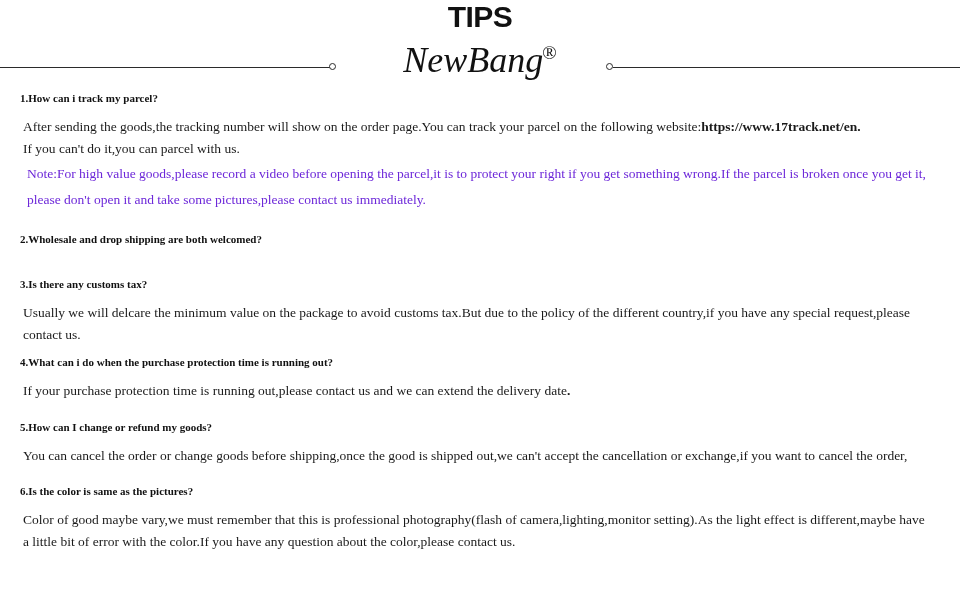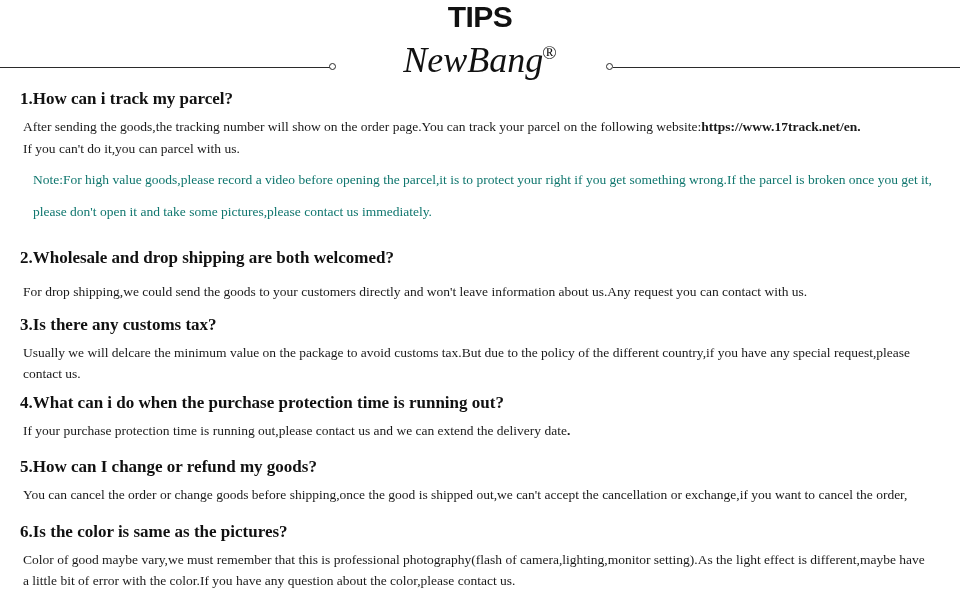--- a/index.html
+++ b/index.html
@@ -76,37 +76,37 @@
   .dot-right { left: 606px; }
 
   
   .content {
     position: relative;
     padding: 0 6px 0 20px;
   }
   .qa { margin: 0; }
   .q {
     font-weight: bold;
-    font-size: 17px;
+    font-size: 11px;
     line-height: 21px;
     color: #111111;
     margin: 0;
   }
   .a {
     font-size: 13.5px;
     line-height: 21.5px;
     color: #1a1a1a;
     margin: 0;
     padding-left: 3px;
   }
   .note {
-    color: #0f766e;
+    color: #6d28d9;
     font-size: 13.5px;
     line-height: 21.5px;
-    margin: 10px;
+    margin: 4px;
     padding-left: 3px;
   }
   b.url { font-weight: bold; }
   b.dot-bold { font-weight: bold; }
 
   .sp-sm { height: 7px; }
   .sp-md { height: 11px; }
   .sp-lg { height: 15px; }
   .gap-q { height: 6px; }
 </style>
@@ -132,21 +132,20 @@
     <p class="note">Note:For high value goods,please record a video before opening the parcel,it is to protect your right if you get something wrong.If the parcel is broken once you get it,</p>
     <p class="note">please don't open it and take some pictures,please contact us immediately.</p>
   </div>
 
   <div class="sp-lg"></div>
 
   <div class="qa">
     <p class="q">2.Wholesale and drop shipping are both welcomed?</p>
     <div class="sp-sm"></div>
     <div class="gap-q"></div>
-    <p class="a">For drop shipping,we could send the goods to your customers directly and won't leave information about us.Any request you can contact with us.</p>
   </div>
 
   <div class="sp-md"></div>
 
   <div class="qa">
     <p class="q">3.Is there any customs tax?</p>
     <div class="sp-sm"></div>
     <p class="a">Usually we  will delcare the minimum value on the package to avoid customs tax.But due to the policy of the different country,if you have any special request,please</p>
     <p class="a"> contact us.</p>
   </div>

